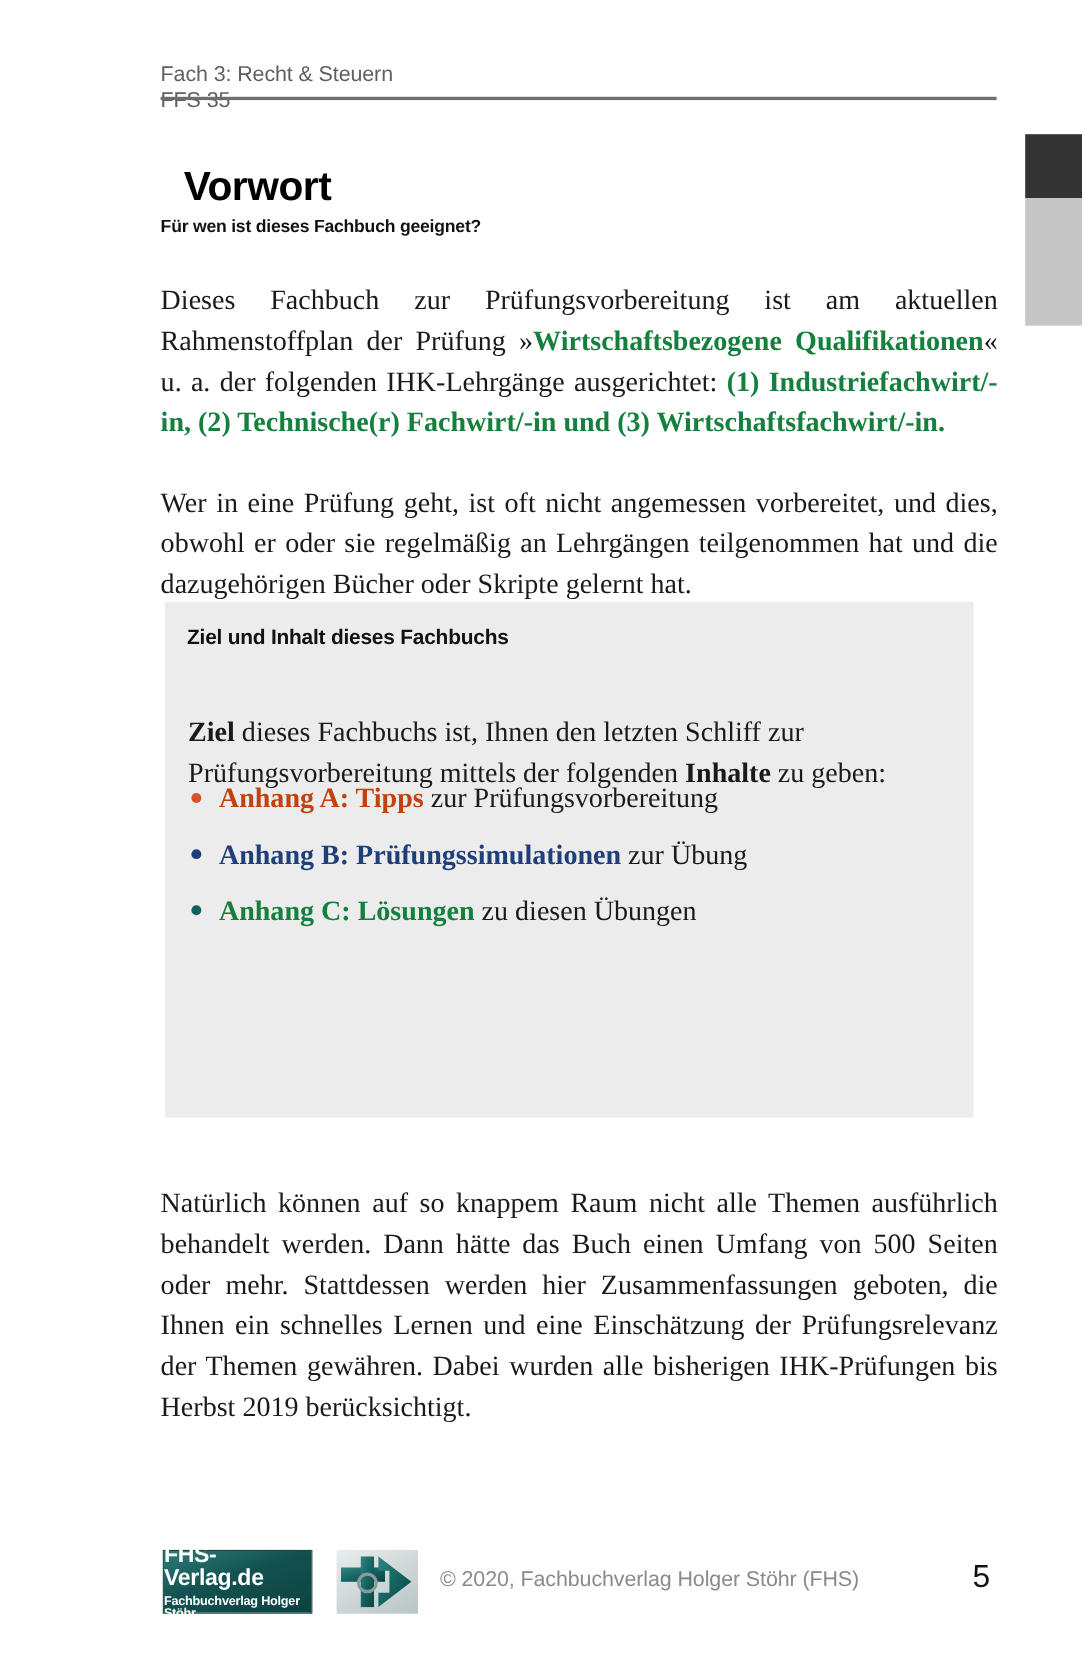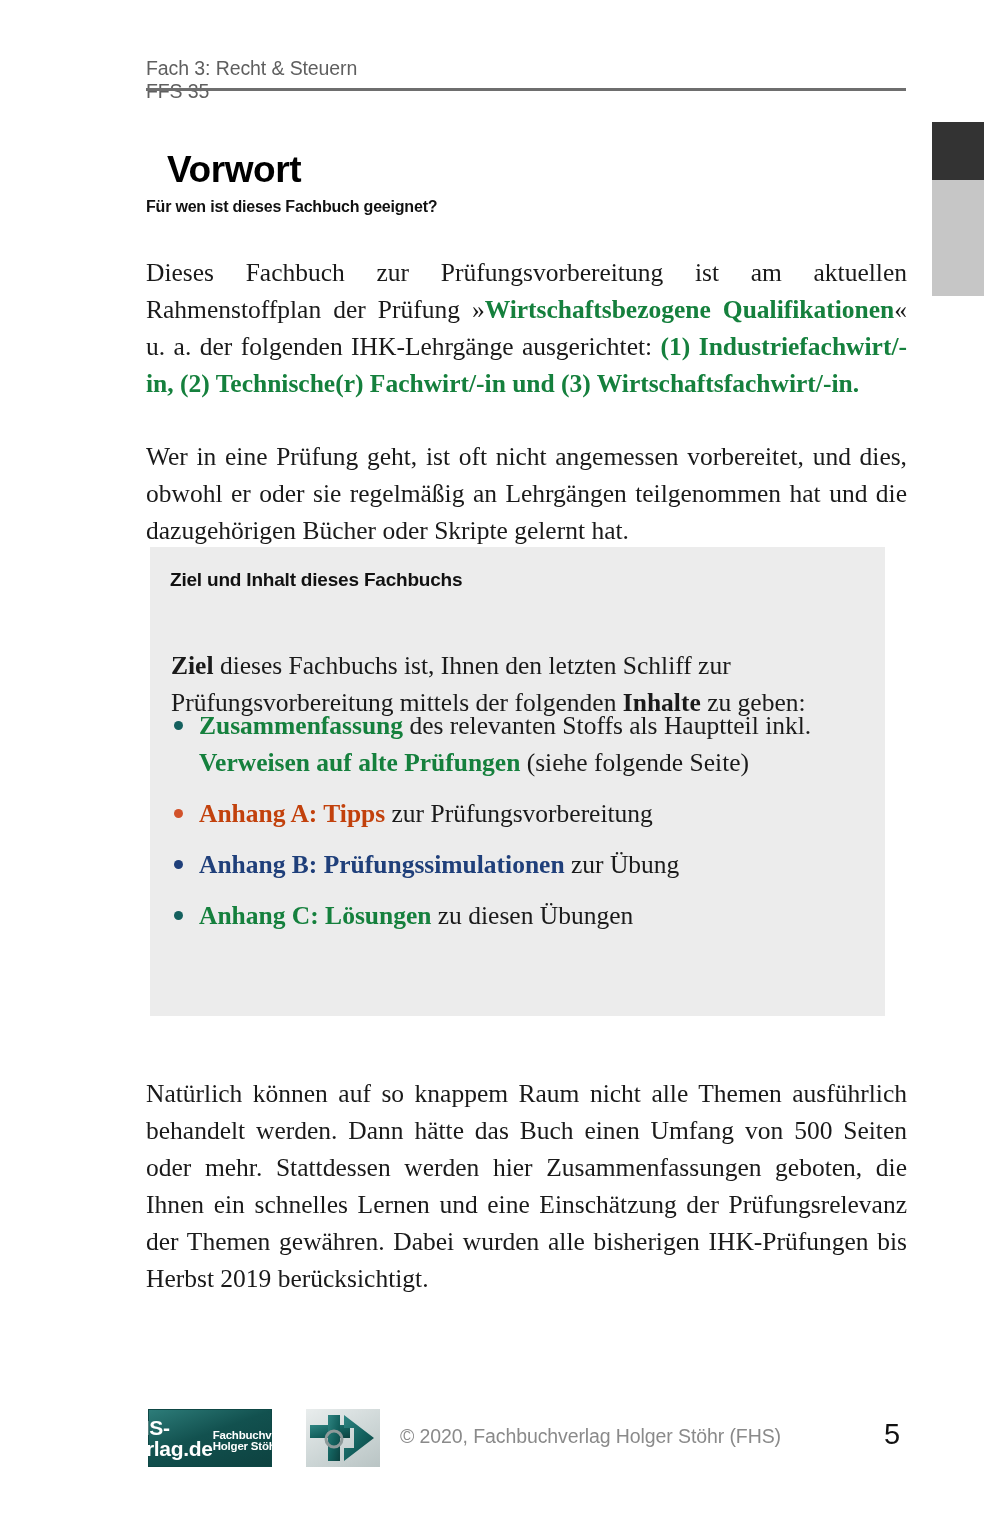--- a/index.html
+++ b/index.html
@@ -160,26 +160,27 @@
   .dot-teal { background: #14605e; }
   .dot-orange { background: #d2522a; }
   .dot-navy { background: #1f3f7a; }
   .dot-black { background: #111111; }
 
   
   .logo {
     position: absolute;
     left: 148px;
     top: 1409px;
-    width: 124px;
+    width: 136px;
     height: 58px;
     background: linear-gradient(160deg, #2d7c79 0%, #12514f 45%, #0d4240 100%);
     border: 1px solid #0e4745;
     box-sizing: border-box;
     display: flex;
+    flex-direction: column;
     justify-content: center;
     align-items: center;
   }
   .logo-main {
     font-family: "Liberation Sans", sans-serif;
     font-weight: bold;
     font-size: 21px;
     color: #ffffff;
     line-height: 1;
     letter-spacing: -0.3px;
@@ -245,24 +246,20 @@
   <div class="para" id="para-second">Wer in eine Prüfung geht, ist oft nicht angemessen vorbereitet, und dies, obwohl er oder sie regelmäßig an Lehrgängen teilgenommen hat und die dazugehörigen Bücher oder Skripte gelernt hat.</div>
 
   <div class="box"></div>
   <div class="box-title">Ziel und Inhalt dieses Fachbuchs</div>
   <div class="box-intro">
     <span class="b">Ziel</span><span> dieses Fachbuchs ist, Ihnen den letzten Schliff zur Prüfungsvorbereitung mittels der folgenden </span><span class="b">Inhalte</span><span> zu geben:</span>
   </div>
 
   <div class="bullets">
 
-    <div class="bullet">
-      <span class="dot dot-teal"></span>
-      <span class="teal b">Zusammenfassung</span><span> des relevanten Stoffs als Hauptteil inkl. </span><span class="teal b">Verweisen auf alte Prüfungen</span><span> (siehe folgende Seite)</span>
-    </div>
 
     <div class="bullet">
       <span class="dot dot-orange"></span>
       <span class="orange b">Anhang A: Tipps</span><span> zur Prüfungsvorbereitung</span>
     </div>
 
     <div class="bullet">
       <span class="dot dot-navy"></span>
       <span class="navy b">Anhang B: Prüfungssimulationen</span><span> zur Übung</span>
     </div>

